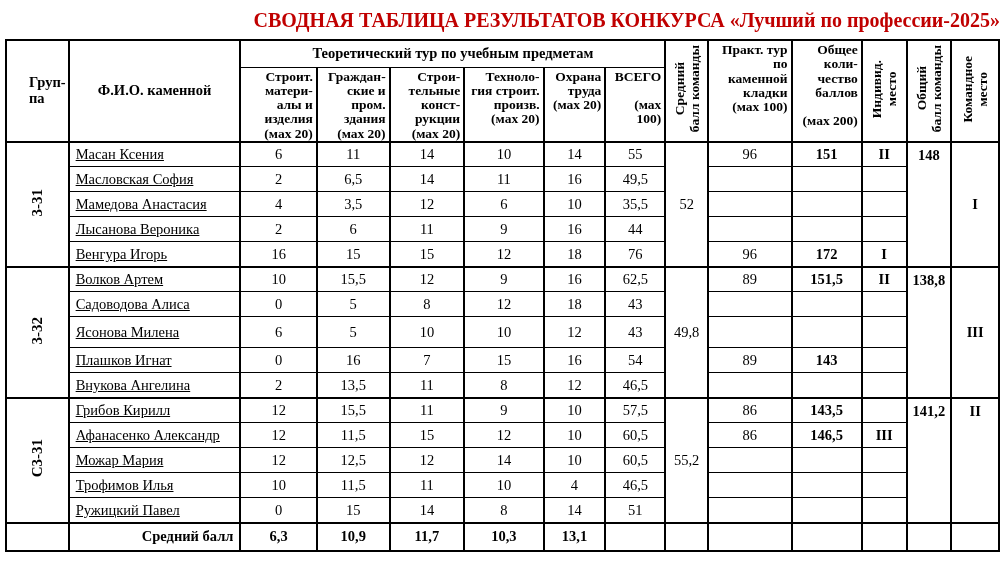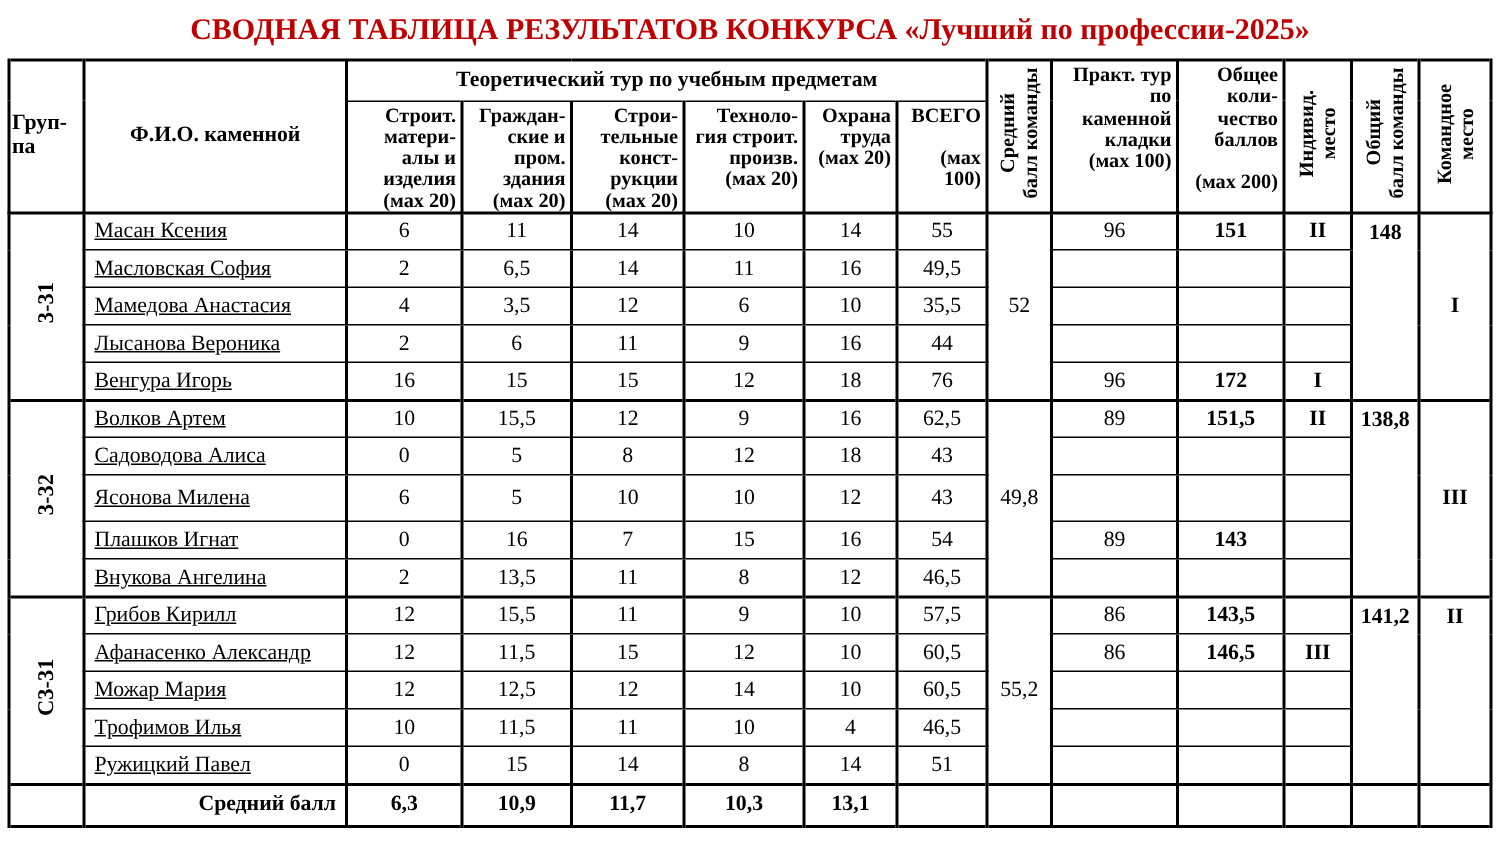--- a/index.html
+++ b/index.html
@@ -1,27 +1,27 @@
 <!DOCTYPE html>
 <html><head>
 <meta charset="utf-8">
 <style>
   html,body{margin:0;padding:0;background:#fff;}
   body{width:1000px;height:562px;overflow:hidden;
        font-family:"Liberation Serif","DejaVu Serif",serif;color:#000;}
-  .title{margin:9px 0 7px 0;text-align:center;font-size:20px;font-weight:bold;color:#C00000;}
+  .title{margin:9px 0 7px 0;text-align:right;font-size:20px;font-weight:bold;color:#C00000;}
   table{border-collapse:collapse;table-layout:fixed;margin-left:5px;border:2px solid #000;}
   td{border-left:2px solid #000;border-right:2px solid #000;
      border-top:1px solid #000;border-bottom:1px solid #000;
      font-size:14.5px;padding:0 2px;overflow:hidden;}
   .b{font-weight:bold;}
   
   tr.h1{height:27px;}
   tr.h2{height:72px;}
-  .hgroup{vertical-align:middle;text-align:left;padding-left:1px;font-weight:bold;white-space:pre-line;line-height:1.1;margin-top:15px;}
+  .hgroup{vertical-align:middle;text-align:left;padding-left:22px;font-weight:bold;white-space:pre-line;line-height:1.1;margin-top:15px;}
   .hname{vertical-align:middle;text-align:center;font-weight:bold;}
   .htheory{vertical-align:middle;text-align:center;font-weight:bold;margin-left:28px;}
   .hsub{vertical-align:top;text-align:right;padding:2px 3px 0 5px;font-weight:bold;
         font-size:13.5px;white-space:pre-line;line-height:1.06;}
   .hv{vertical-align:middle;text-align:center;font-weight:bold;font-size:13.5px;}
   .vt{writing-mode:vertical-rl;transform:rotate(180deg);display:inline-block;
       white-space:pre-line;text-align:center;line-height:1.12;}
   .hbot{border-bottom:2px solid #000;}
   
   tbody tr{height:25px;}

